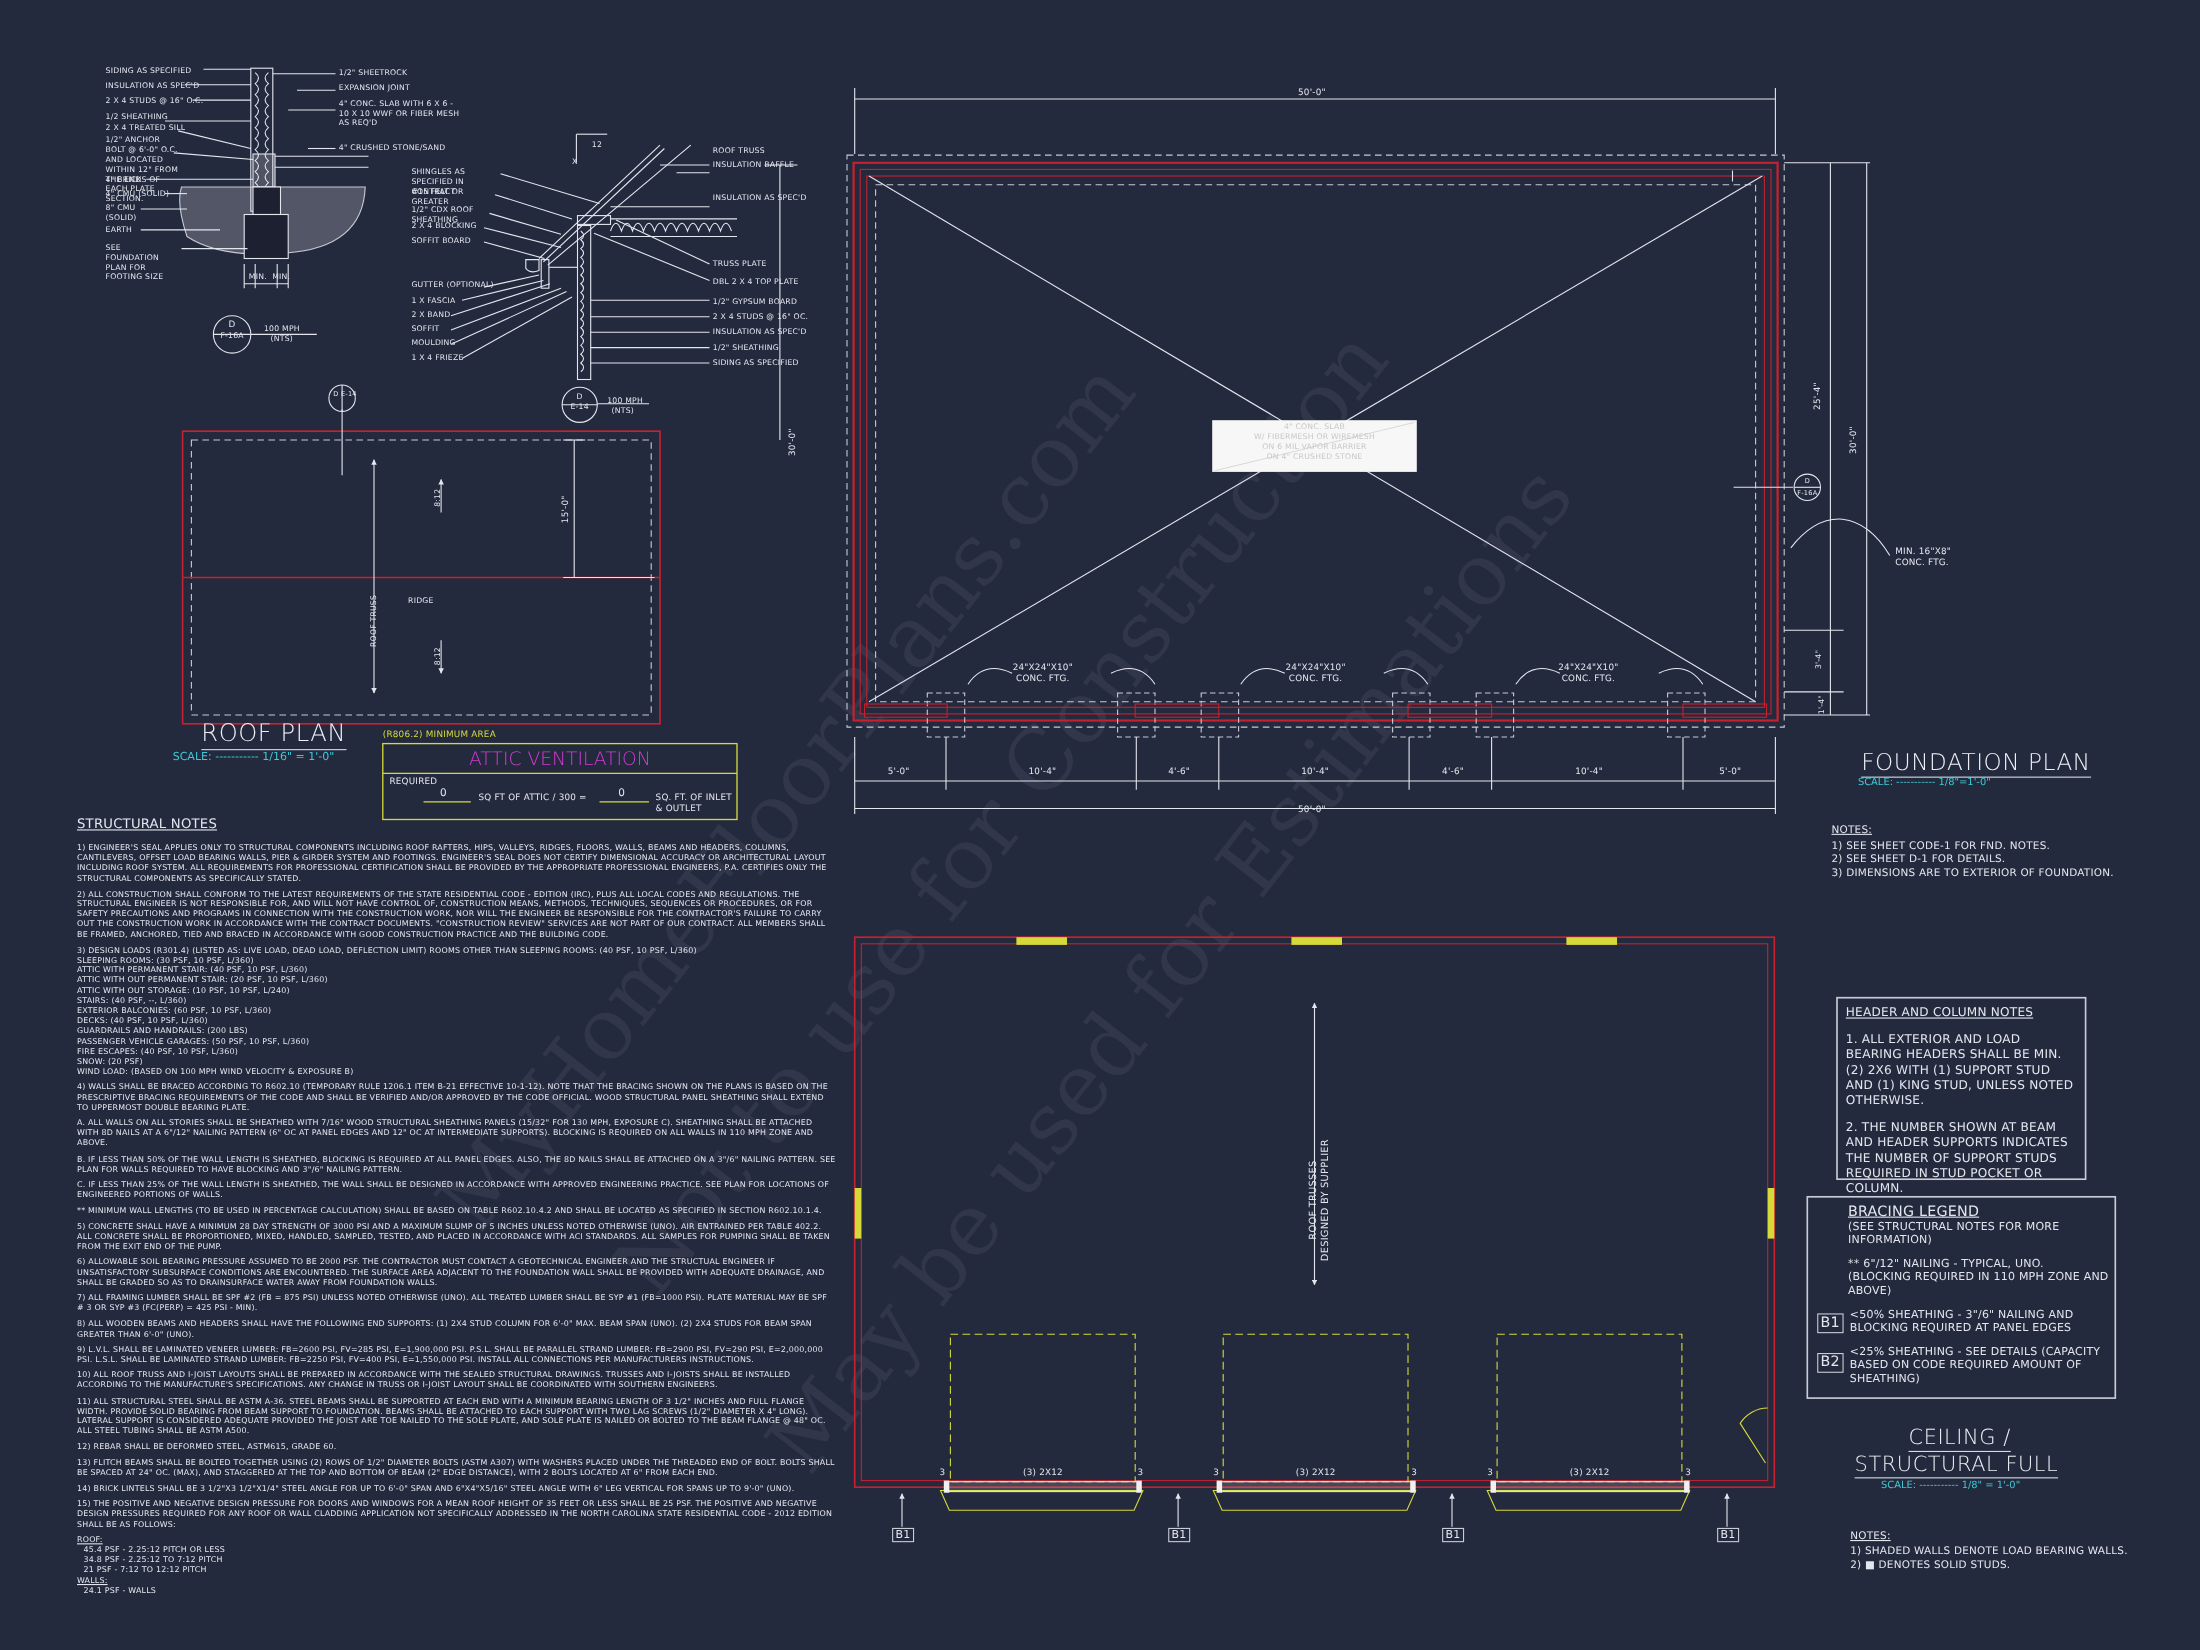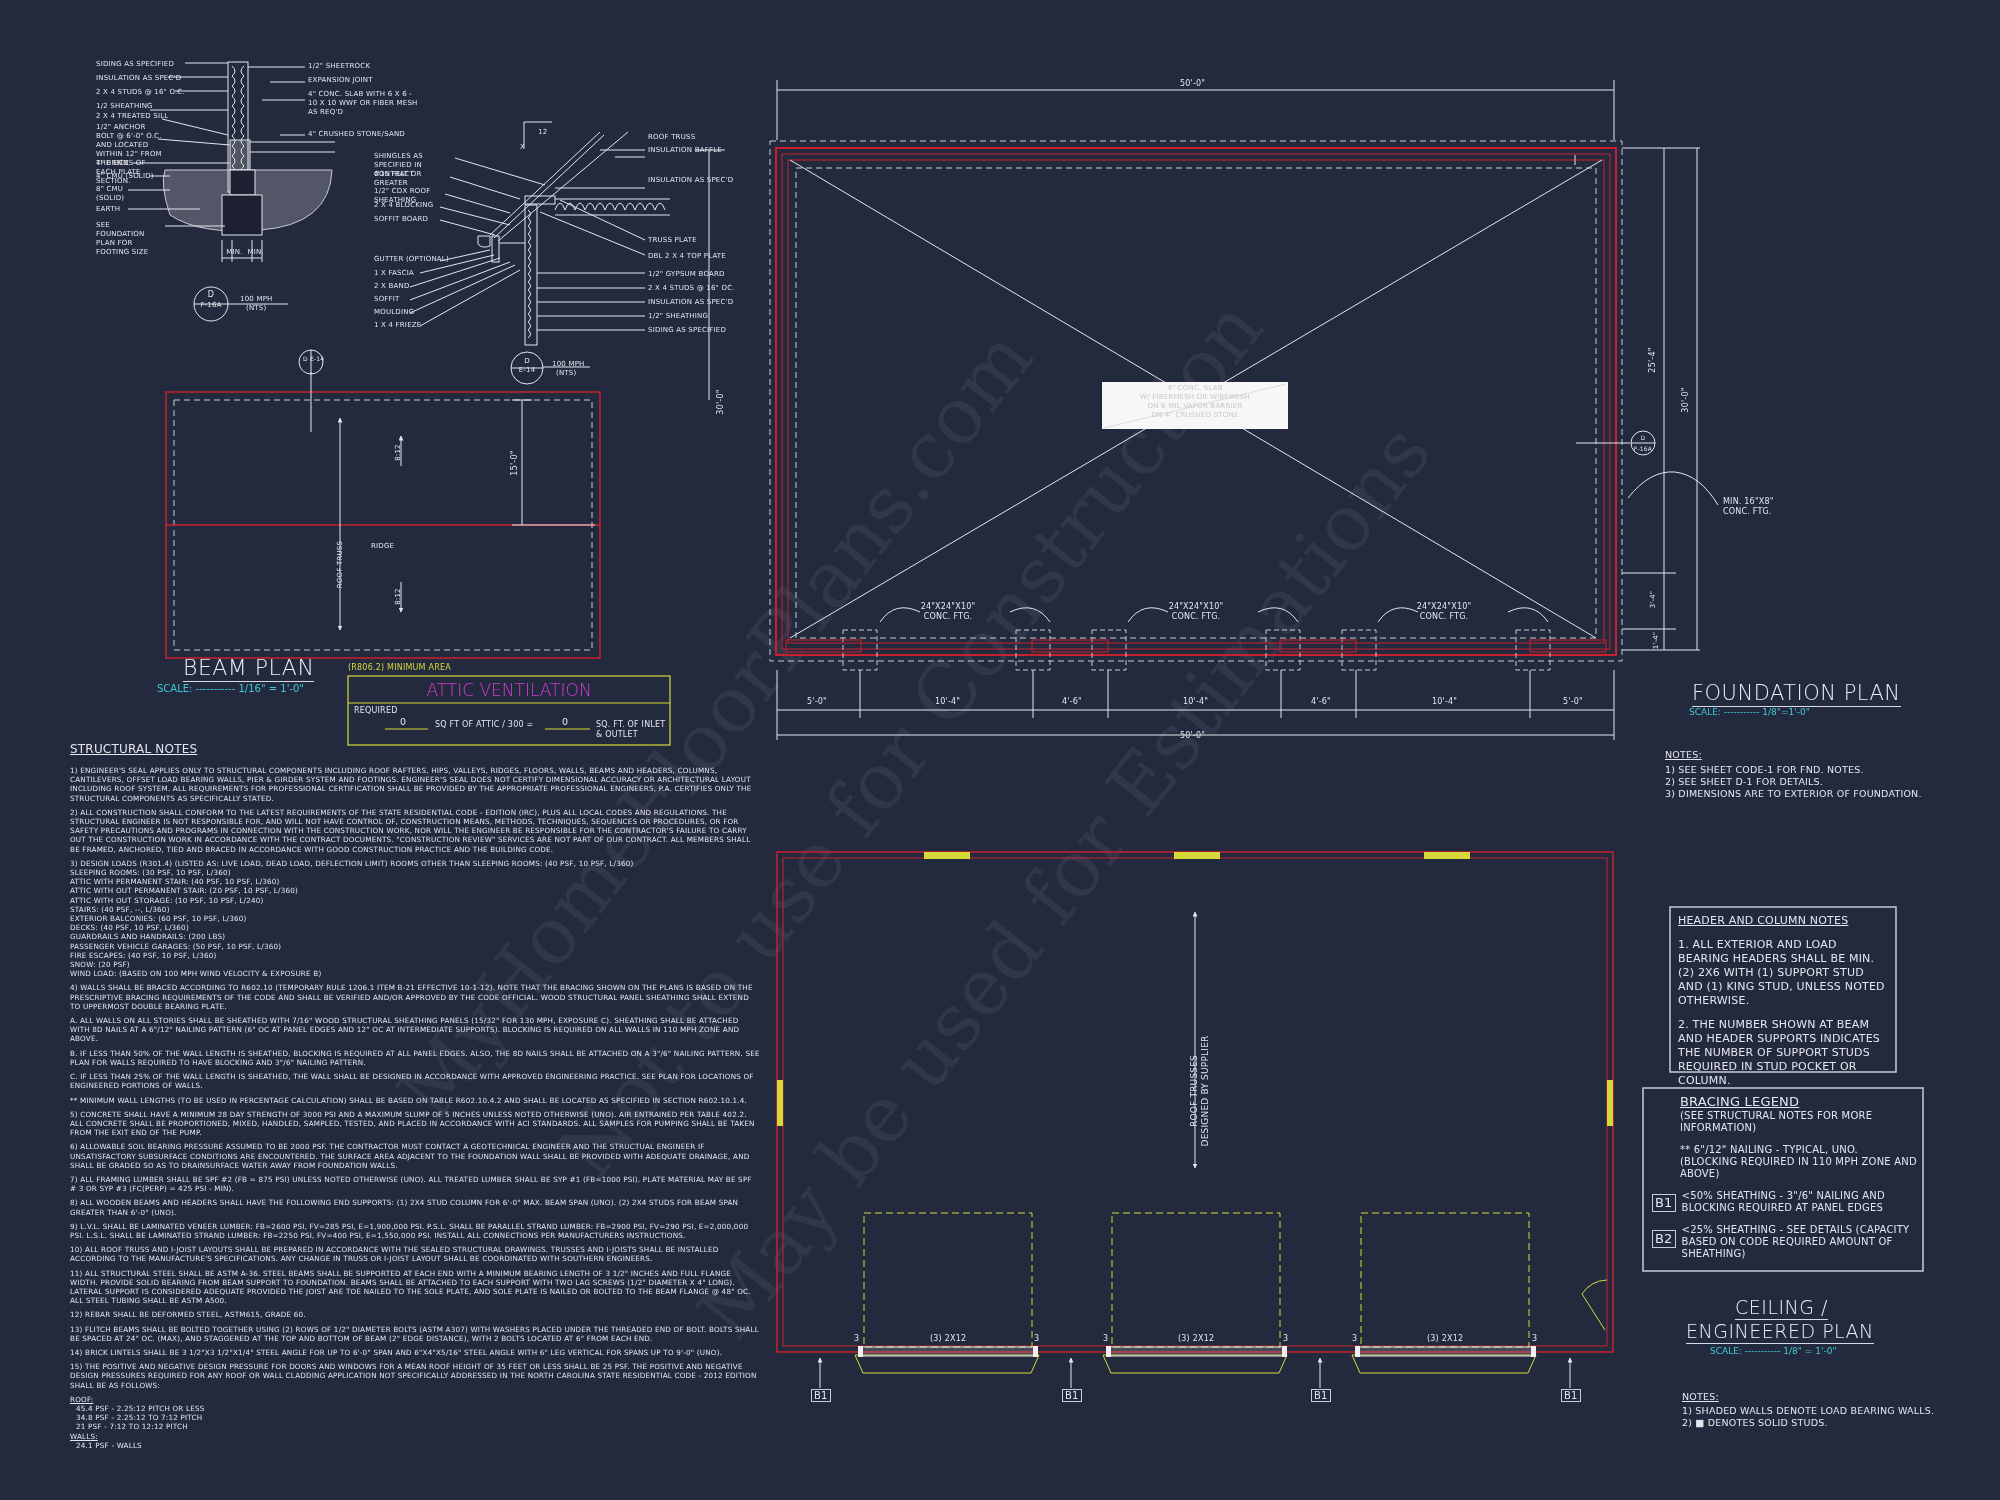--- a/index.html
+++ b/index.html
@@ -304,21 +304,21 @@
 </div>
 
 <div class="abs cad t7" style="left:303px;top:354px;font-size:6px;">
   <span>D</span> <span>E-14</span>
 </div>
 <div class="abs cad t7" style="left:371px;top:514px;margin-top:28px;">RIDGE</div>
 <div class="abs cad t7" style="left:310px;top:560px;width:60px;transform:rotate(-90deg);text-align:center;">ROOF TRUSS</div>
 <div class="abs cad t7" style="left:390px;top:448px;transform:rotate(-90deg);">8:12</div>
 <div class="abs cad t7" style="left:390px;top:592px;transform:rotate(-90deg);">8:12</div>
 <div class="abs cad t8" style="left:502px;top:458px;transform:rotate(-90deg);">15'-0"</div>
-<div class="abs title" style="left:183px;top:655px;font-size:22px;">BEAM PLAN</div>
+<div class="abs title" style="left:183px;top:655px;font-size:22px;">ROOF PLAN</div>
 <div class="abs scale" style="left:157px;top:683px;">SCALE: ----------- 1/16" = 1'-0"</div>
 
 <div class="abs cad t8" style="left:348px;top:663px;color:#d6d93a;">(R806.2) MINIMUM AREA</div>
 <div class="abs" style="left:348px;top:680px;width:322px;text-align:center;font-size:17px;color:#d63ad6;font-weight:300;">ATTIC VENTILATION</div>
 <div class="abs cad t8" style="left:354px;top:706px;">REQUIRED</div>
 <div class="abs cad t9" style="left:400px;top:716px;">0</div>
 <div class="abs cad t8" style="left:435px;top:720px;">SQ FT OF ATTIC / 300 =</div>
 <div class="abs cad t9" style="left:562px;top:716px;">0</div>
 <div class="abs cad t8" style="left:596px;top:720px;width:70px;">SQ. FT. OF INLET &amp; OUTLET</div>
 
@@ -386,21 +386,21 @@
   <span class="abs" style="left:1103px">3</span>
   <span class="abs" style="left:1283px">3</span>
   <span class="abs" style="left:1352px">3</span>
   <span class="abs" style="left:1532px">3</span>
 </div>
 <div class="abs cad box" style="left:811px;top:1389px;font-size:10px;padding:0 2px;">B1</div>
 <div class="abs cad box" style="left:1062px;top:1389px;font-size:10px;padding:0 2px;">B1</div>
 <div class="abs cad box" style="left:1311px;top:1389px;font-size:10px;padding:0 2px;">B1</div>
 <div class="abs cad box" style="left:1561px;top:1389px;font-size:10px;padding:0 2px;">B1</div>
 <div class="abs title" style="left:1735px;top:1296px;font-size:19px;">CEILING /</div>
-<div class="abs title" style="left:1686px;top:1320px;font-size:19px;">ENGINEERED PLAN</div>
+<div class="abs title" style="left:1686px;top:1320px;font-size:19px;">STRUCTURAL FULL</div>
 <div class="abs scale" style="left:1710px;top:1346px;font-size:9px;">SCALE: ----------- 1/8" = 1'-0"</div>
 <div class="abs cad t9" style="left:1682px;top:1391px;">
   <div class="underline" style="margin-bottom:2px">NOTES:</div>
   <div>1) SHADED WALLS DENOTE LOAD BEARING WALLS.</div>
   <div>2) ■ DENOTES SOLID STUDS.</div>
 </div>
 
 <div class="abs cad t11" style="left:1678px;top:914px;width:212px;">
   <div class="underline" style="margin-bottom:10px">HEADER AND COLUMN NOTES</div>
   <div style="margin-bottom:10px">1. ALL EXTERIOR AND LOAD BEARING HEADERS SHALL BE MIN. (2) 2x6 WITH (1) SUPPORT STUD AND (1) KING STUD, UNLESS NOTED OTHERWISE.</div>

